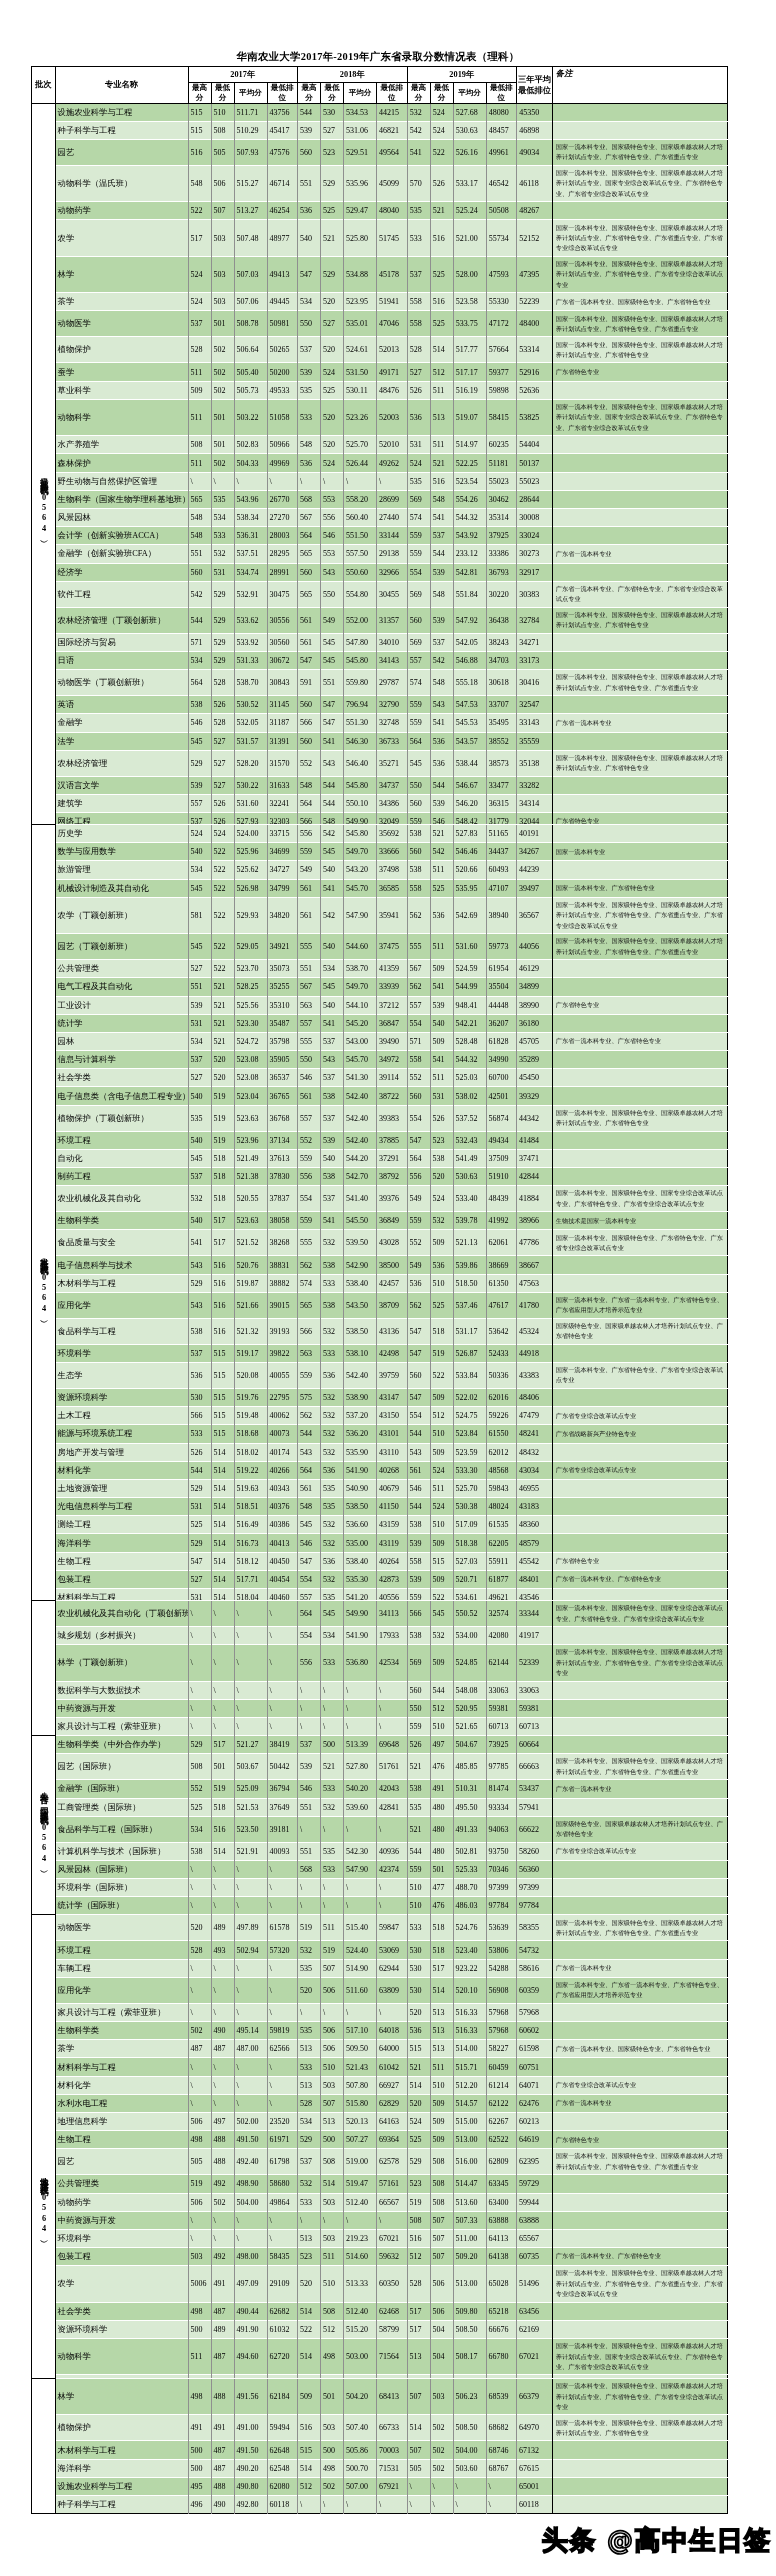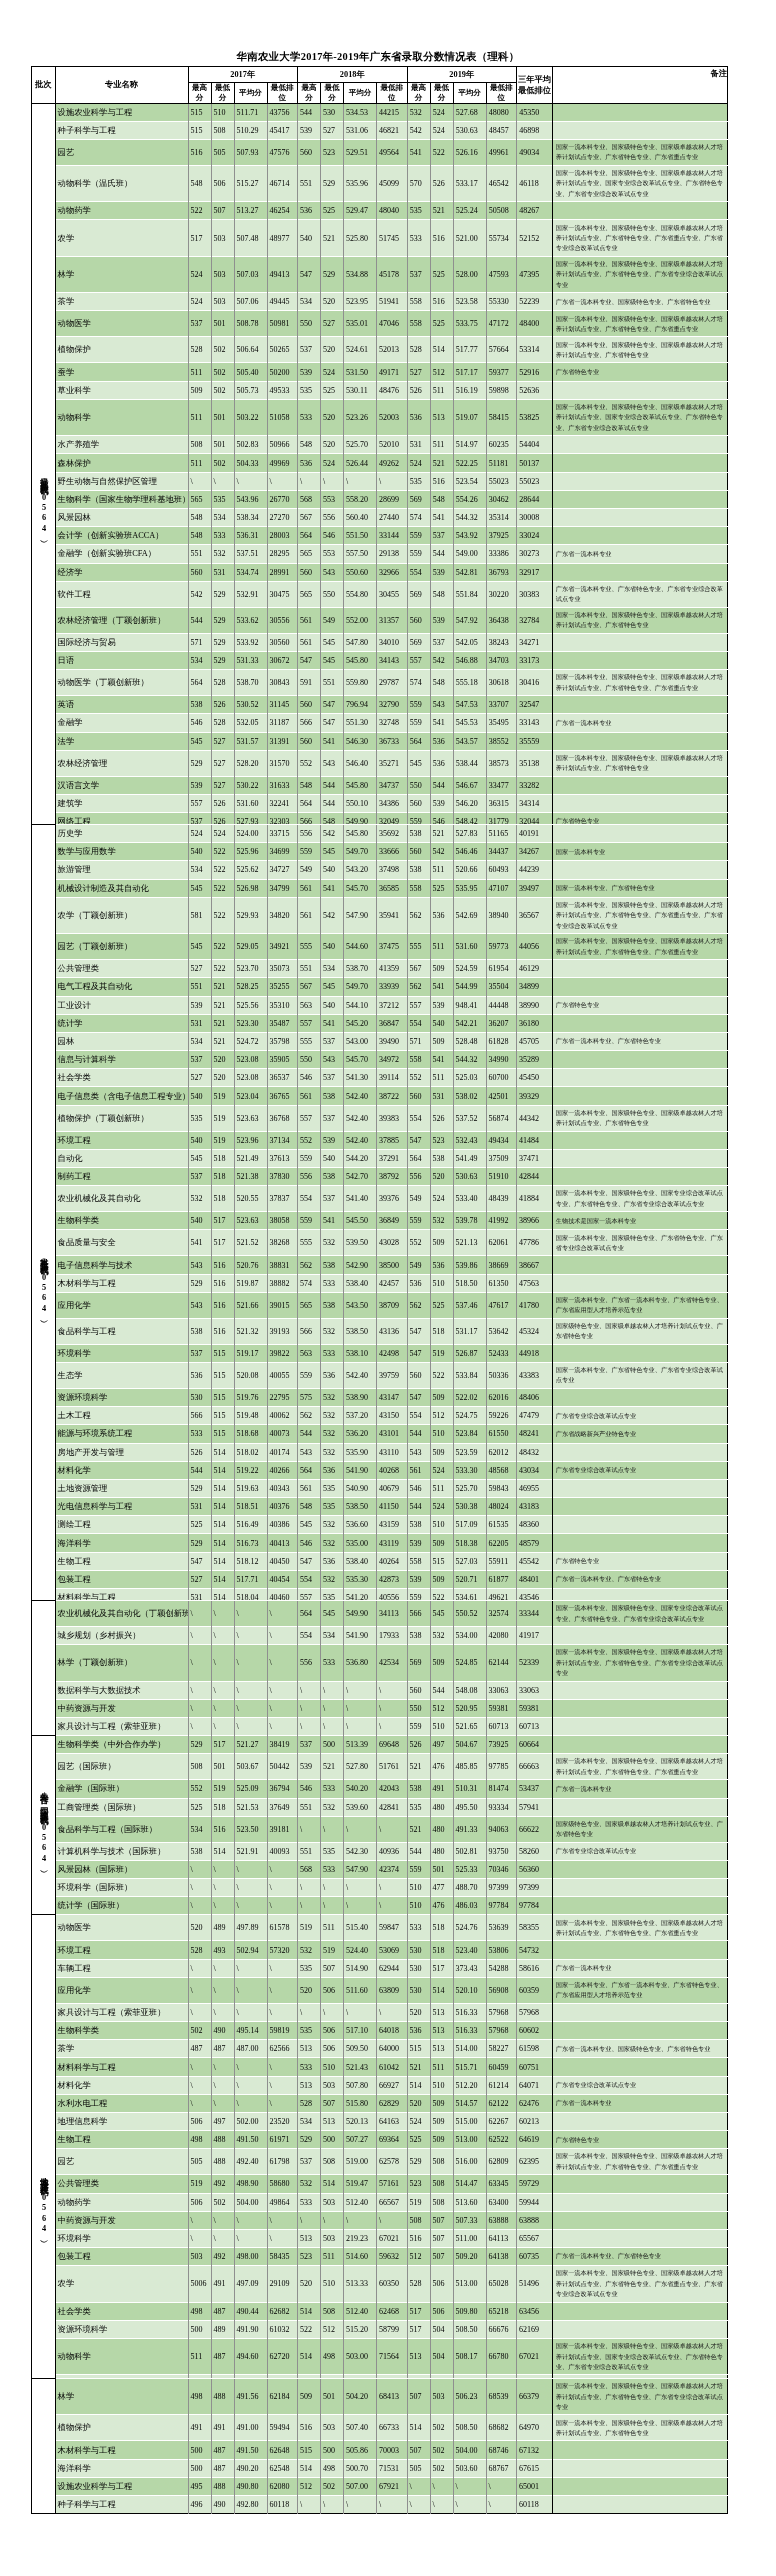--- a/index.html
+++ b/index.html
@@ -21,21 +21,21 @@
         font-size:8.3px;font-weight:bold;letter-spacing:1.4px;line-height:10.4px;
         display:block;text-align:center;height:100%;}
   .tbl td.major{font-size:8.3px;white-space:nowrap;border-left:0.7px solid #000;}
   .tbl td.num{font-size:8px;white-space:nowrap;}
   .tbl td.avg3{font-size:8px;white-space:nowrap;}
   .tbl td.remark{font-size:6.2px;line-height:10.4px;padding:2.1px 1.4px 2.1px 2.8px;color:#111;
         border-left:0.7px solid #000;}
   .tbl tr.dark td{background:#b6d7a8;}
   .tbl tr.light td{background:#d9ead3;}
   .tbl tr td.batch{background:#fff;}
-  .hdr-remark{text-align:right;vertical-align:top;padding:1.4px 0 0 2.8px !important;}
+  .hdr-remark{text-align:left;vertical-align:top;padding:1.4px 0 0 2.8px !important;font-style:italic;}
   #watermark{position:absolute;top:2523px;right:5.5px;font-family:"DejaVu Sans",sans-serif;
         font-weight:bold;font-size:26px;color:#fff;-webkit-text-stroke:1.7px #000;
         text-shadow:0 0 0.7px #000;letter-spacing:1.4px;}
 </style>
 </head>
 <body>
 
 <div id="page">
   <div id="page-title">华南农业大学2017年-2019年广东省录取分数情况表（理科）</div>
   <div id="tables">
@@ -418,21 +418,21 @@
             <td class="num">551</td>
             <td class="num">532</td>
             <td class="num">537.51</td>
             <td class="num">28295</td>
             <td class="num">565</td>
             <td class="num">553</td>
             <td class="num">557.50</td>
             <td class="num">29138</td>
             <td class="num">559</td>
             <td class="num">544</td>
-            <td class="num">549.00</td>
+            <td class="num">233.12</td>
             <td class="num">33386</td>
             <td class="avg3">30273</td>
             <td class="remark">广东省一流本科专业</td>
           </tr>
           <tr class="dark">
             <td class="major">经济学</td>
             <td class="num">560</td>
             <td class="num">531</td>
             <td class="num">534.74</td>
             <td class="num">28991</td>
@@ -1851,21 +1851,21 @@
             <td class="num">\</td>
             <td class="num">\</td>
             <td class="num">\</td>
             <td class="num">\</td>
             <td class="num">535</td>
             <td class="num">507</td>
             <td class="num">514.90</td>
             <td class="num">62944</td>
             <td class="num">530</td>
             <td class="num">517</td>
-            <td class="num">373.43</td>
+            <td class="num">923.22</td>
             <td class="num">54288</td>
             <td class="avg3">58616</td>
             <td class="remark">广东省一流本科专业</td>
           </tr>
           <tr class="dark">
             <td class="major">应用化学</td>
             <td class="num">\</td>
             <td class="num">\</td>
             <td class="num">\</td>
             <td class="num">\</td>
@@ -2411,14 +2411,15 @@
             <td class="num">\</td>
             <td class="num">\</td>
             <td class="num">\</td>
             <td class="num">\</td>
             <td class="avg3">60118</td>
             <td class="remark"></td>
           </tr>
         </tbody>
       </table>
     </div>
+  <div id="watermark">头条 @高中生日签</div>
 </div>
 
 
 </body></html>

